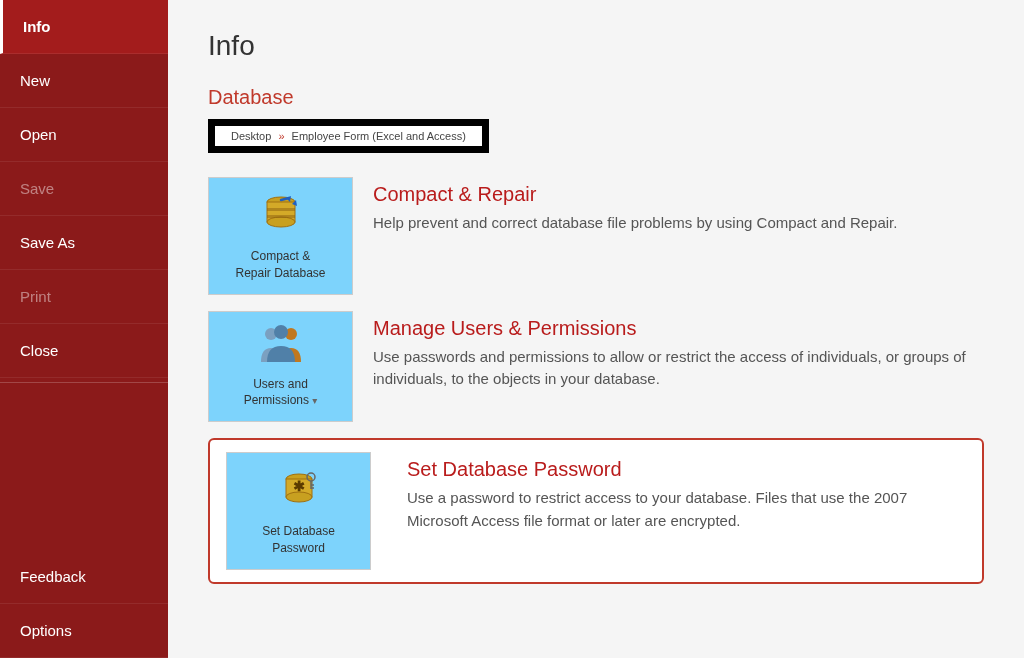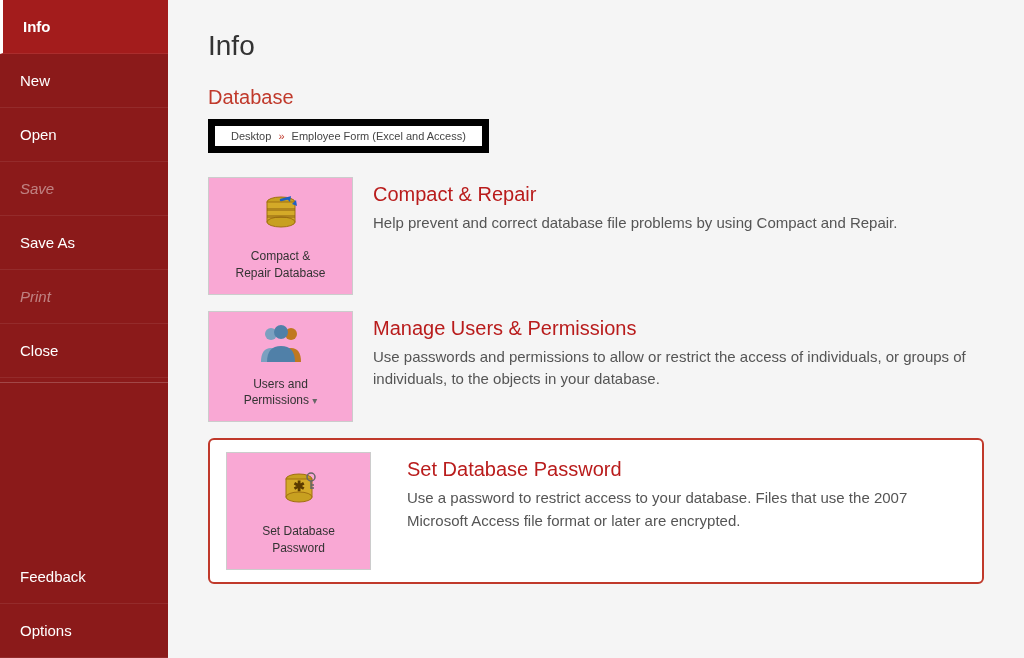--- a/index.html
+++ b/index.html
@@ -32,21 +32,20 @@
 
     .sidebar-item.active {
       background: #a31c1c;
       font-weight: 600;
       border-left: 3px solid #fff;
     }
 
     .sidebar-item.disabled {
       color: rgba(255,255,255,0.45);
       cursor: default;
-      font-style: italic;
     }
 
     .sidebar-divider {
       border-top: 1px solid rgba(255,255,255,0.2);
       margin: 4px 0;
     }
 
     .sidebar-bottom {
       margin-top: auto;
     }
@@ -92,21 +91,21 @@
     .card-row {
       display: flex;
       align-items: flex-start;
       margin-bottom: 16px;
     }
 
     .card-icon-box {
       width: 145px;
       min-height: 110px;
       border: 1px solid #ccc;
-      background: #f9a8d4;
+      background: #7dd3fc;
       display: flex;
       flex-direction: column;
       align-items: center;
       justify-content: center;
       padding: 12px 8px;
       flex-shrink: 0;
       margin-right: 20px;
       font-size: 12px;
       text-align: center;
       color: #333;

